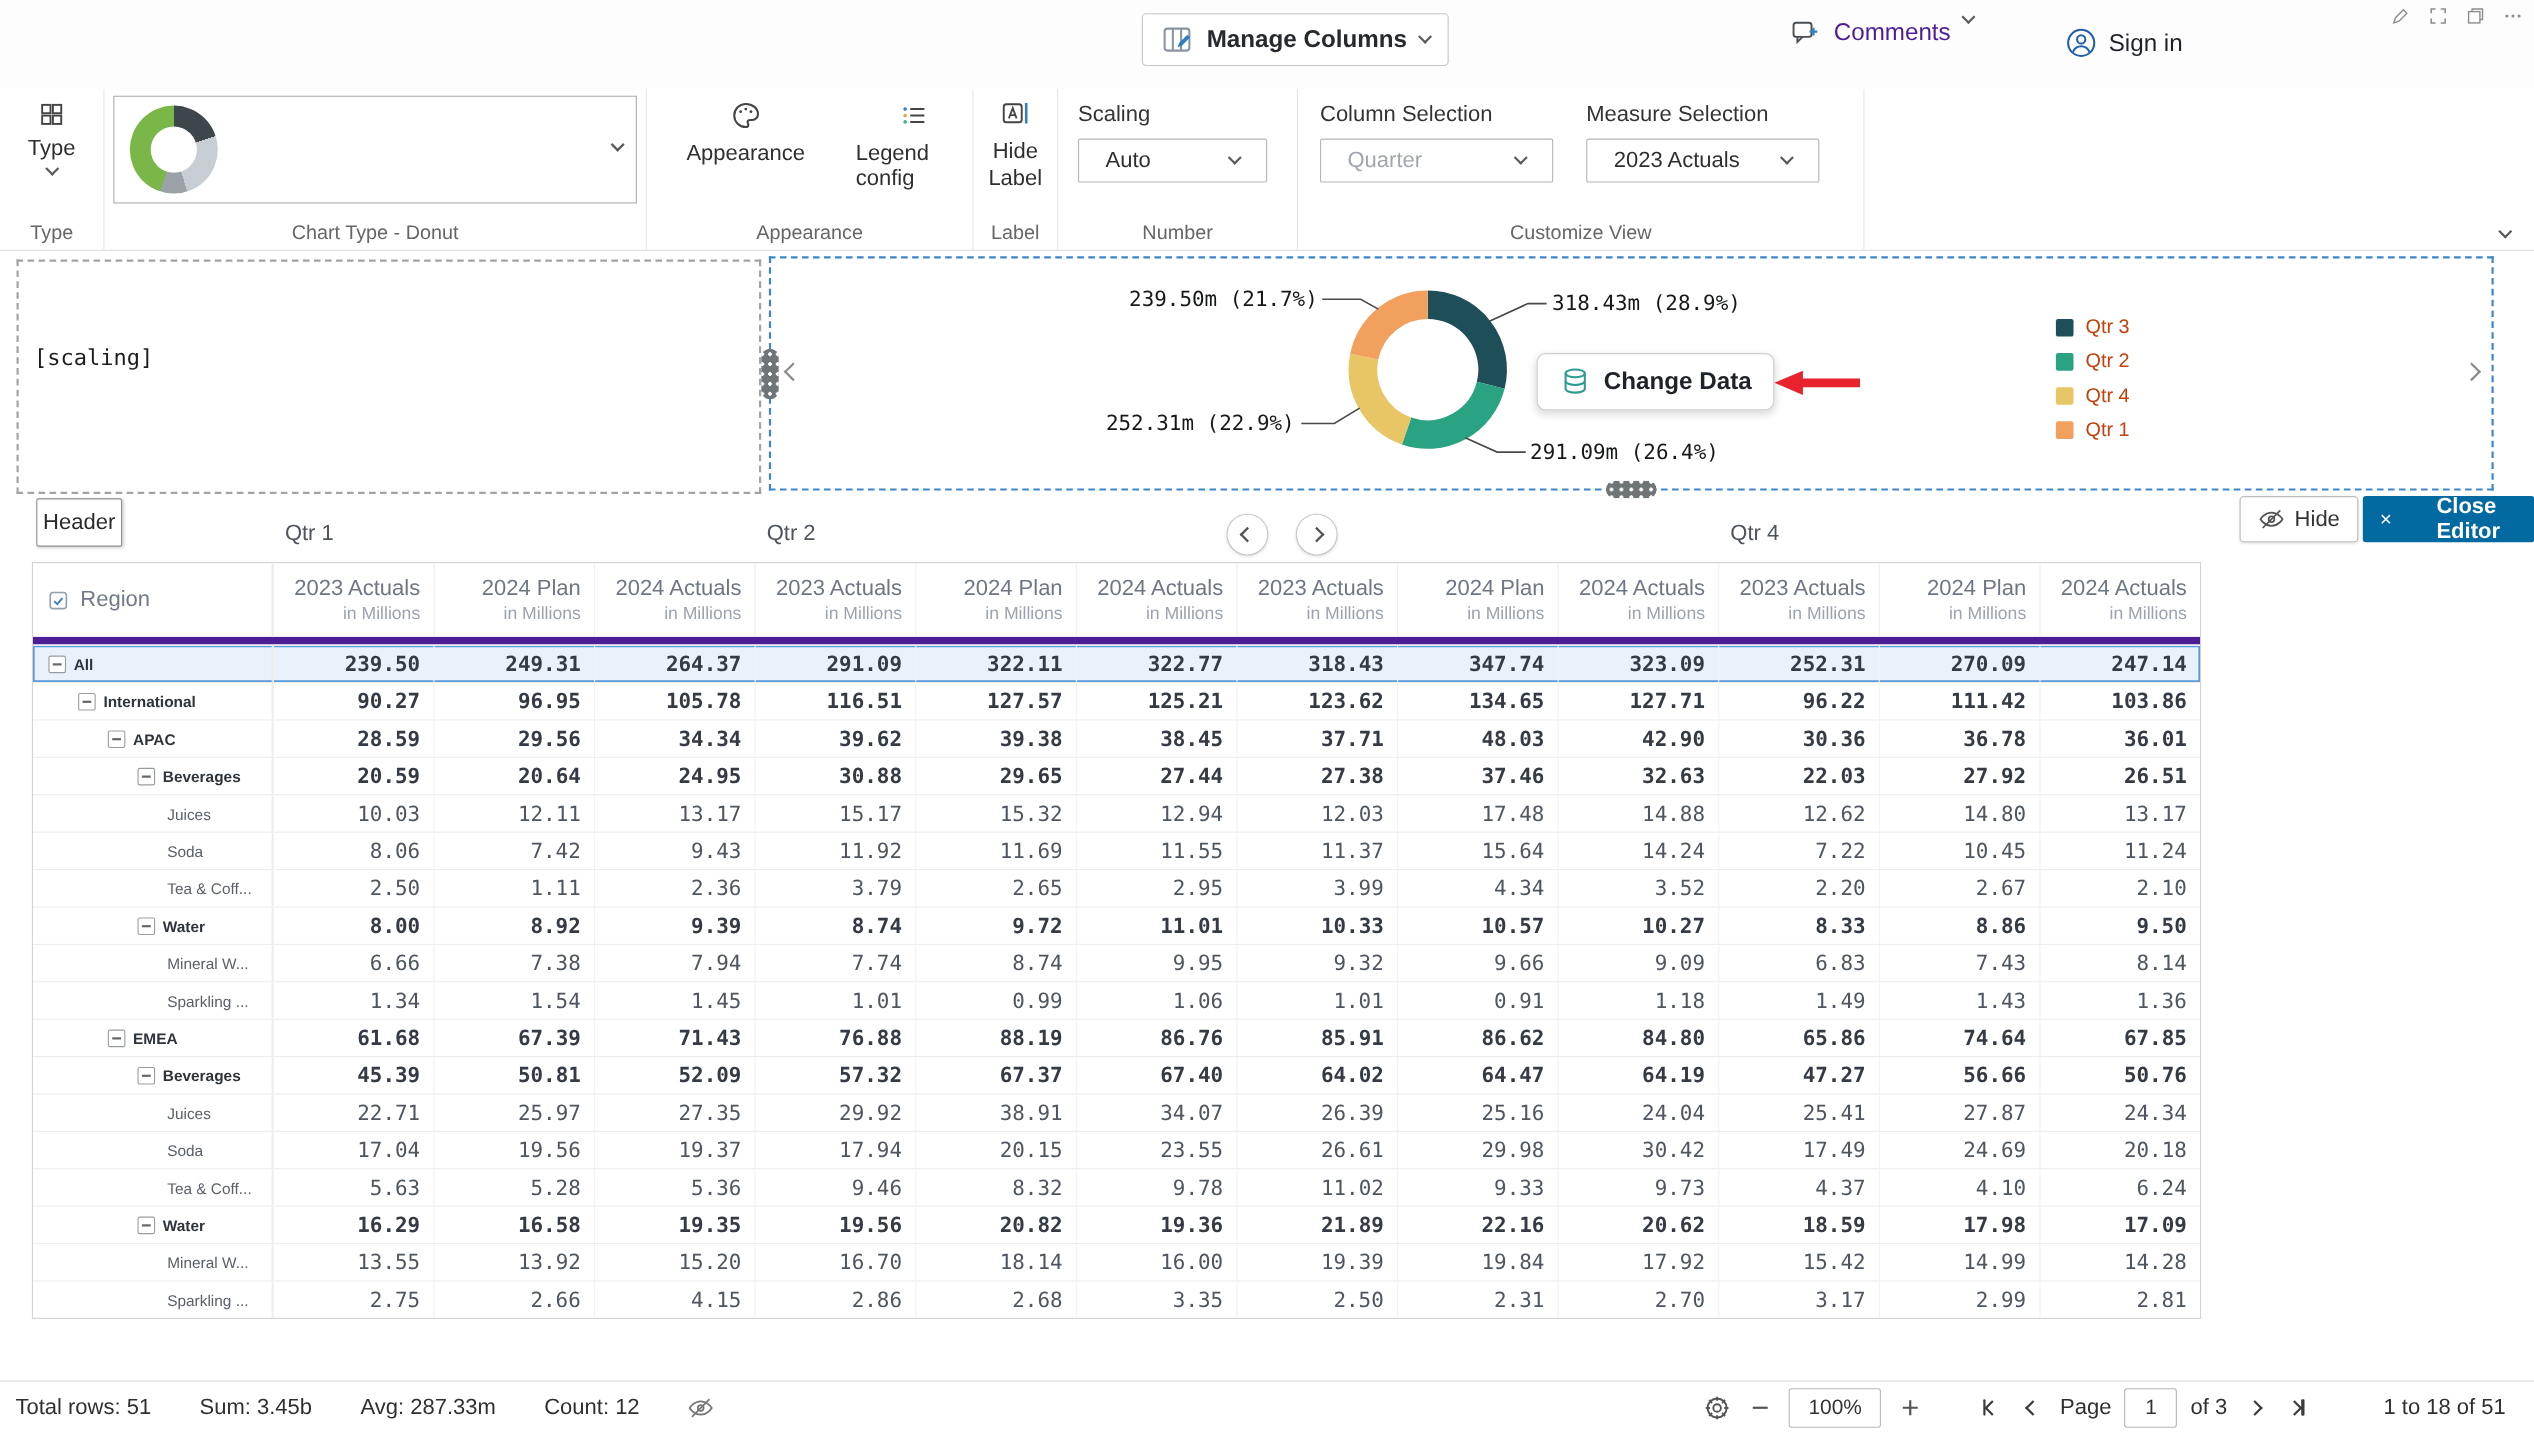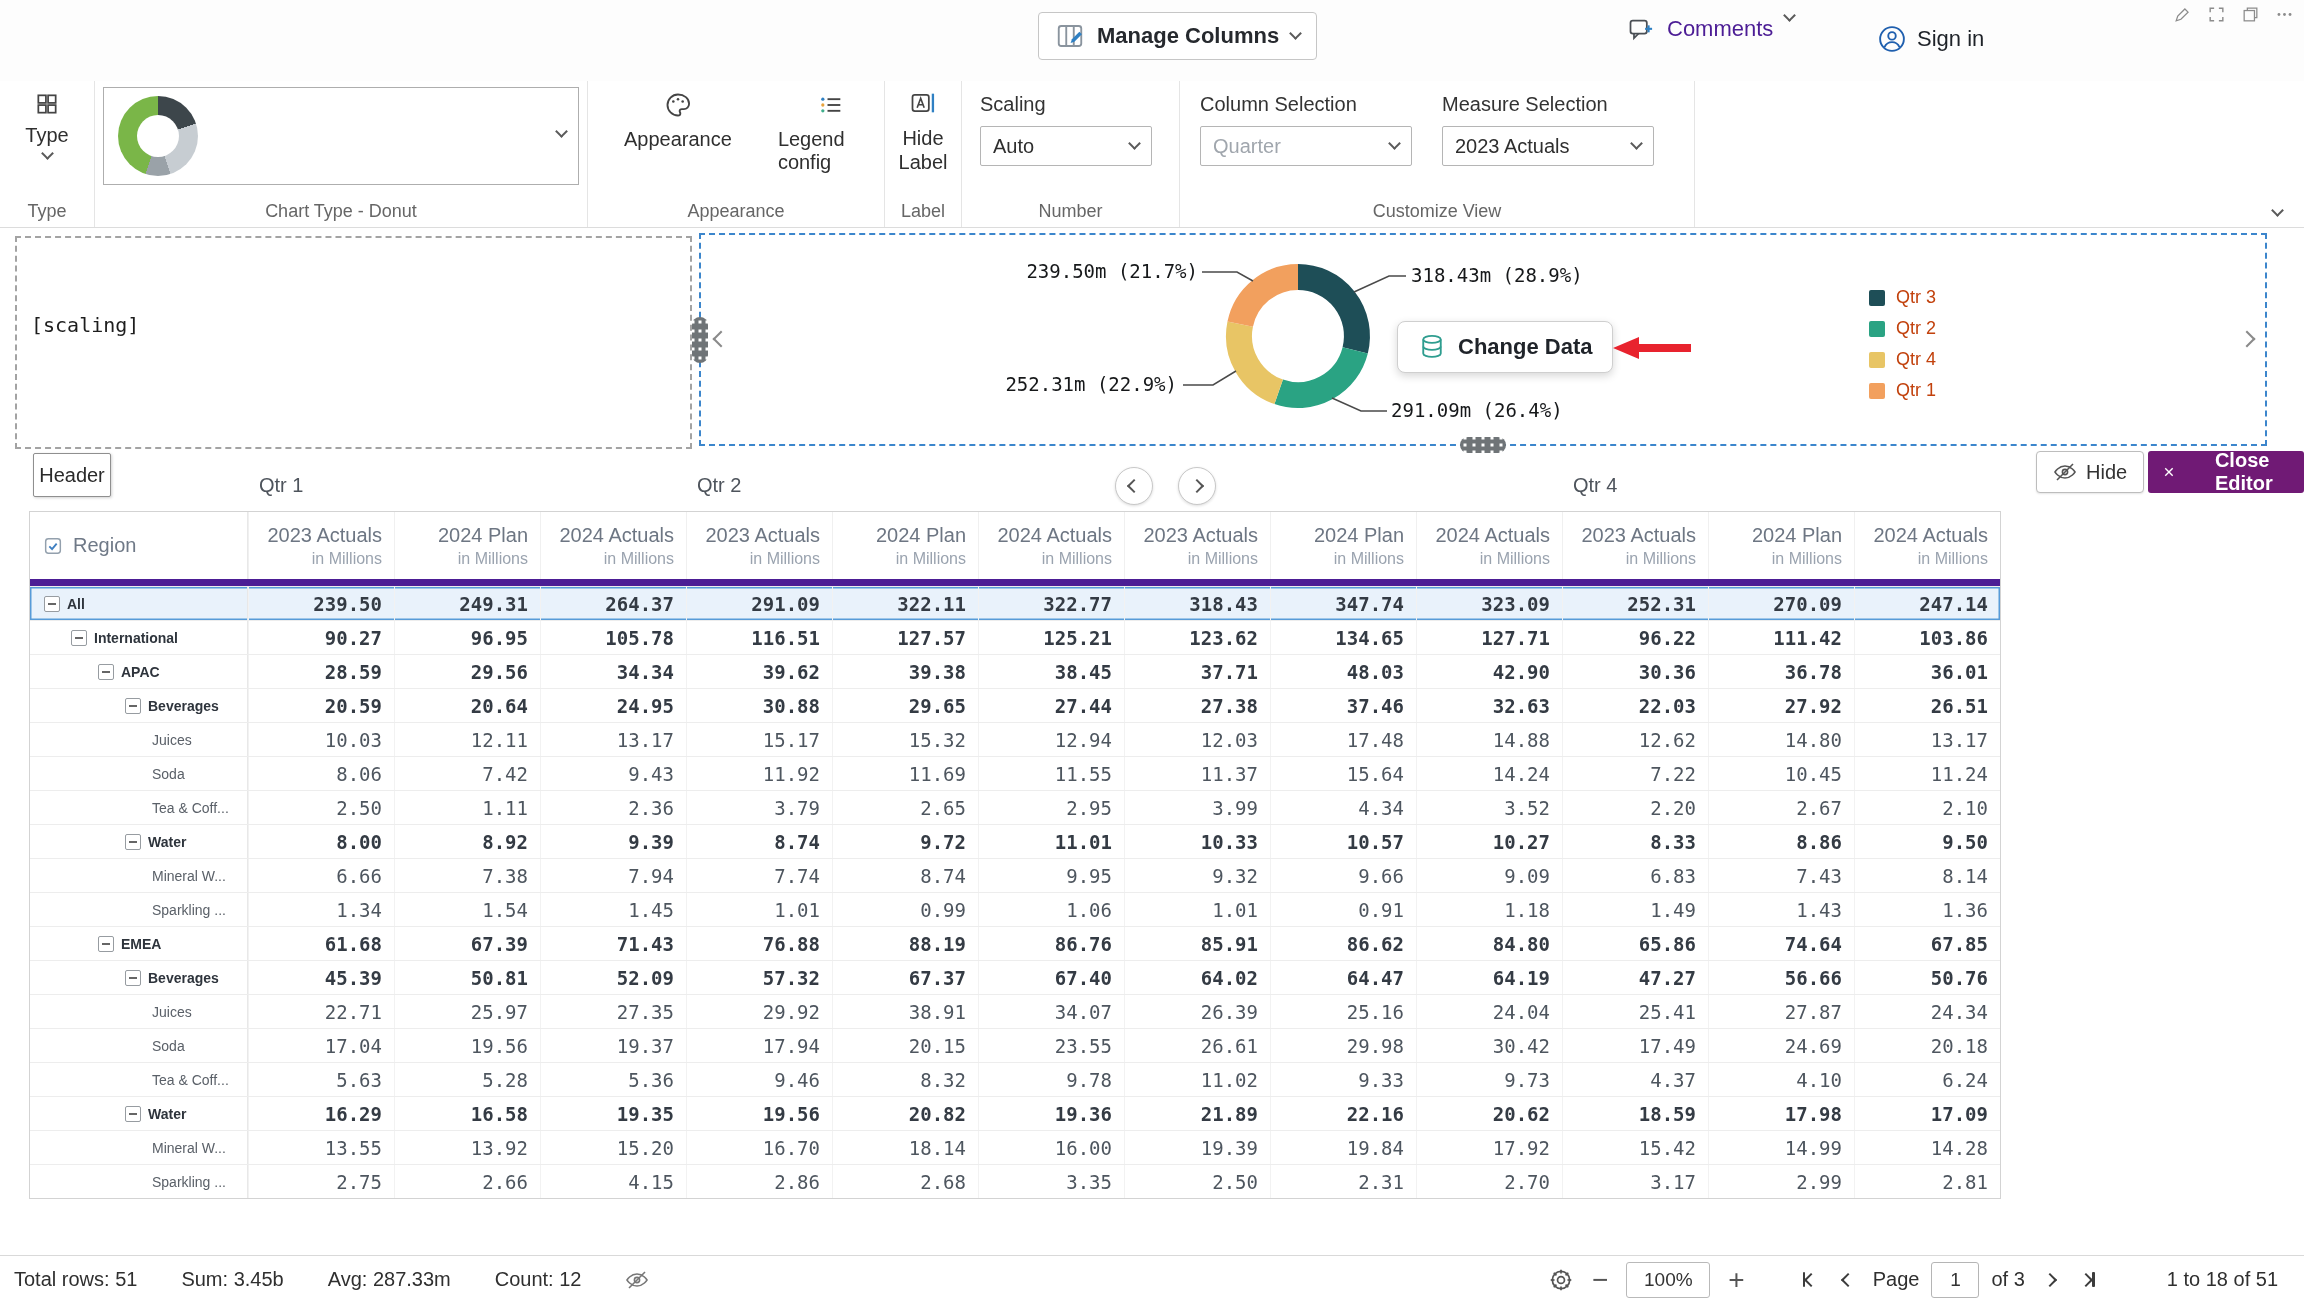--- a/index.html
+++ b/index.html
@@ -31,21 +31,21 @@
   .thumb-donut{position:relative;width:80px;height:80px;margin-left:14px;border-radius:50%;
     background:conic-gradient(#3d464b 0 20%,#c7cdd2 20% 45%,#9aa2a8 45% 55%,#7ab648 55% 100%)}
   .thumb-donut::after{content:"";position:absolute;left:19px;top:19px;width:42px;height:42px;border-radius:50%;background:#fff}
   .gal-chev{position:absolute;right:12px;top:44px}
   .sec-appearance{width:297px;display:flex;gap:46px;padding:10px 0 0 36px}
   .rstack{display:flex;flex-direction:column;align-items:center;gap:9px;font-size:20px;color:#2f2f2f;cursor:pointer}
   .rstack .two{line-height:24px;text-align:center}
   .sec-label{width:77px;display:flex;justify-content:center}
   .sec-number{width:218px;padding:12px 0 0 18px}
   .flabel{font-size:20px;color:#333}
-  .select{height:40px;border:1px solid #b5b5b5;border-radius:2px;background:#fff;display:flex;align-items:center;justify-content:space-between;padding:0 12px;font-size:20px;color:#2f2f2f;margin-top:10px;cursor:pointer}
+  .select{height:40px;border:1px solid #b5b5b5;border-radius:2px;background:#fff;display:flex;align-items:center;justify-content:space-between;padding:0 24px;font-size:20px;color:#2f2f2f;margin-top:10px;cursor:pointer}
   .select.disabled{color:#a0a6ad}
   .sec-custview{width:515px;display:flex;gap:30px;padding:12px 0 0 20px}
   .sec-rest{flex:1;border-right:none}
   .ribbon-collapse{position:absolute;right:22px;bottom:12px;cursor:pointer}
 
   
   .ph-panel{position:absolute;left:15px;top:236px;width:677px;height:213px;border:2px dashed #a3a3a3;background:#fff;padding:74px 0 0 14px;font-family:"DejaVu Sans Mono",monospace;font-size:20px;color:#1d1d1d;line-height:27px}
   .chart-panel{position:absolute;left:699px;top:233px;width:1568px;height:213px;border:2px dashed #3c86cc;background:#fff}
   .donut-svg{position:absolute;left:0;top:0;width:100%;height:100%}
   .change-data{position:absolute;left:696px;top:86px;height:52px;display:flex;align-items:center;gap:12px;padding:0 20px;background:#fff;border:1px solid #cfcfcf;border-radius:8px;box-shadow:0 3px 8px rgba(0,0,0,.16);font-size:22px;font-weight:600;color:#1f2329;cursor:pointer}
@@ -323,21 +323,21 @@
     </div>
 
   <div class="hide-btn">
     <svg class="ic" width="24" height="24" viewBox="0 0 24 24">
         <path d="M2 12s3.5-6 10-6 10 6 10 6-3.5 6-10 6S2 12 2 12z" fill="none" stroke="#555" stroke-width="1.6"></path>
         <circle cx="12" cy="12" r="2.6" fill="none" stroke="#555" stroke-width="1.6"></circle>
         <line x1="4" y1="20" x2="20" y2="4" stroke="#555" stroke-width="1.6"></line>
       </svg>
     <span>Hide</span>
   </div>
-  <div class="close-editor" style="background: #701a75; gap: 41px;">
+  <div class="close-editor" style="background: #0369a1; gap: 41px;">
     <svg class="ic" width="16" height="16" viewBox="0 0 16 16">
         <line x1="2" y1="2" x2="14" y2="14" stroke="#fff" stroke-width="2.2"></line>
         <line x1="14" y1="2" x2="2" y2="14" stroke="#fff" stroke-width="2.2"></line>
       </svg>
     <span>Close Editor</span>
   </div>
 
   <div class="pivot">
     <div class="trow thead" id="header-row">
       <div class="region-cell">

